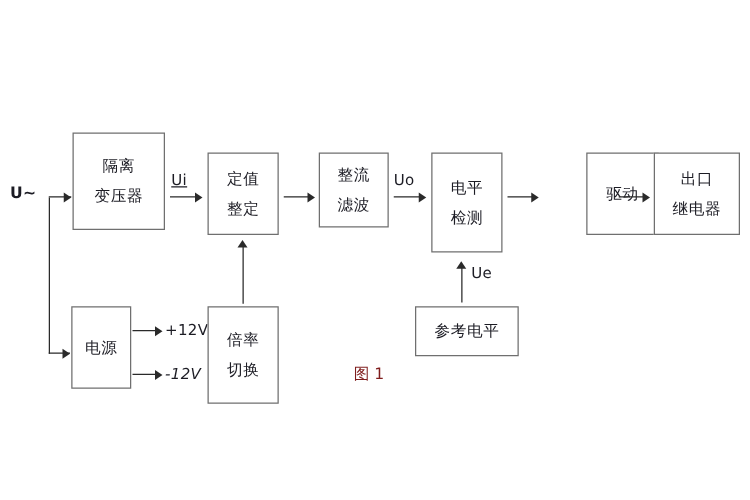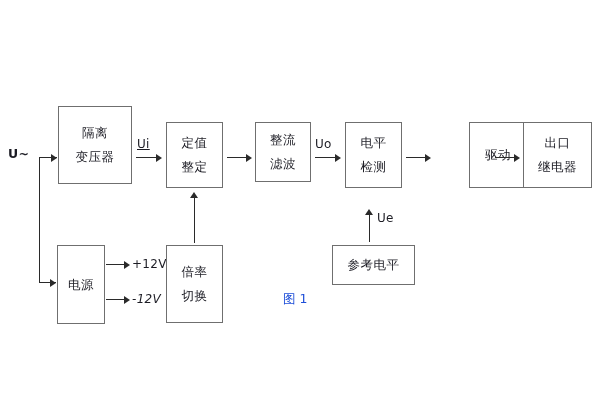--- a/index.html
+++ b/index.html
@@ -33,21 +33,21 @@
   .lbl{
     position:absolute;
     color:#1c1c24;
     font-size:12px;
     white-space:nowrap;
     letter-spacing:.3px;
   }
   .lbl.big{font-size:12.5px;font-weight:600;}
   .caption{
     position:absolute;
-    color:#1d4ed8;
+    color:#7f1d1d;
     font-size:12.5px;
     white-space:nowrap;
   }
 
   
   .hline{position:absolute;height:1.3px;background:#2a2a2a;}
   .vline{position:absolute;width:1.3px;background:#2a2a2a;}
   .arrow-r{
     position:absolute;
     width:0;height:0;
@@ -97,41 +97,41 @@
 
   <div class="block" style="left:255px;top:122px;width:56px;height:60px;">
     <span class="ln">整流</span>
     <span class="ln">滤波</span>
   </div>
 
   <div class="lbl" style="left:315px;top:137px;">Uo</div>
   <div class="hline" style="left:315px;top:157px;width:22px;"></div>
   <div class="arrow-r" style="left:335px;top:154px;"></div>
 
-  <div class="block" style="left:345px;top:122px;width:57px;height:66px;">
+  <div class="block" style="left:345px;top:122px;width:57px;height:80px;">
     <span class="ln">电平</span>
     <span class="ln">检测</span>
   </div>
 
   <div class="hline" style="left:406px;top:157px;width:22px;"></div>
   <div class="arrow-r" style="left:425px;top:154px;"></div>
 
   <div class="block" style="left:433px;top:122px;width:58px;height:66px;margin-left:36px;">
     <span class="ln">驱动</span>
   </div>
 
   <div class="hline" style="left:495px;top:157px;width:22px;"></div>
   <div class="arrow-r" style="left:514px;top:154px;"></div>
 
   <div class="block" style="left:523px;top:122px;width:69px;height:66px;">
     <span class="ln">出口</span>
     <span class="ln">继电器</span>
   </div>
 
-  <div class="block" style="left:57px;top:245px;width:48px;height:79px;">
+  <div class="block" style="left:57px;top:245px;width:48px;height:66px;">
     <span class="ln">电源</span>
   </div>
 
   <div class="hline" style="left:106px;top:264px;width:20px;"></div>
   <div class="arrow-r" style="left:124px;top:261px;"></div>
   <div class="lbl" style="left:132px;top:257px;">+12V</div>
 
   <div class="hline" style="left:106px;top:299px;width:20px;"></div>
   <div class="arrow-r" style="left:124px;top:296px;"></div>
   <div class="lbl" style="left:132px;top:292px;font-style:italic;">-12V</div>

